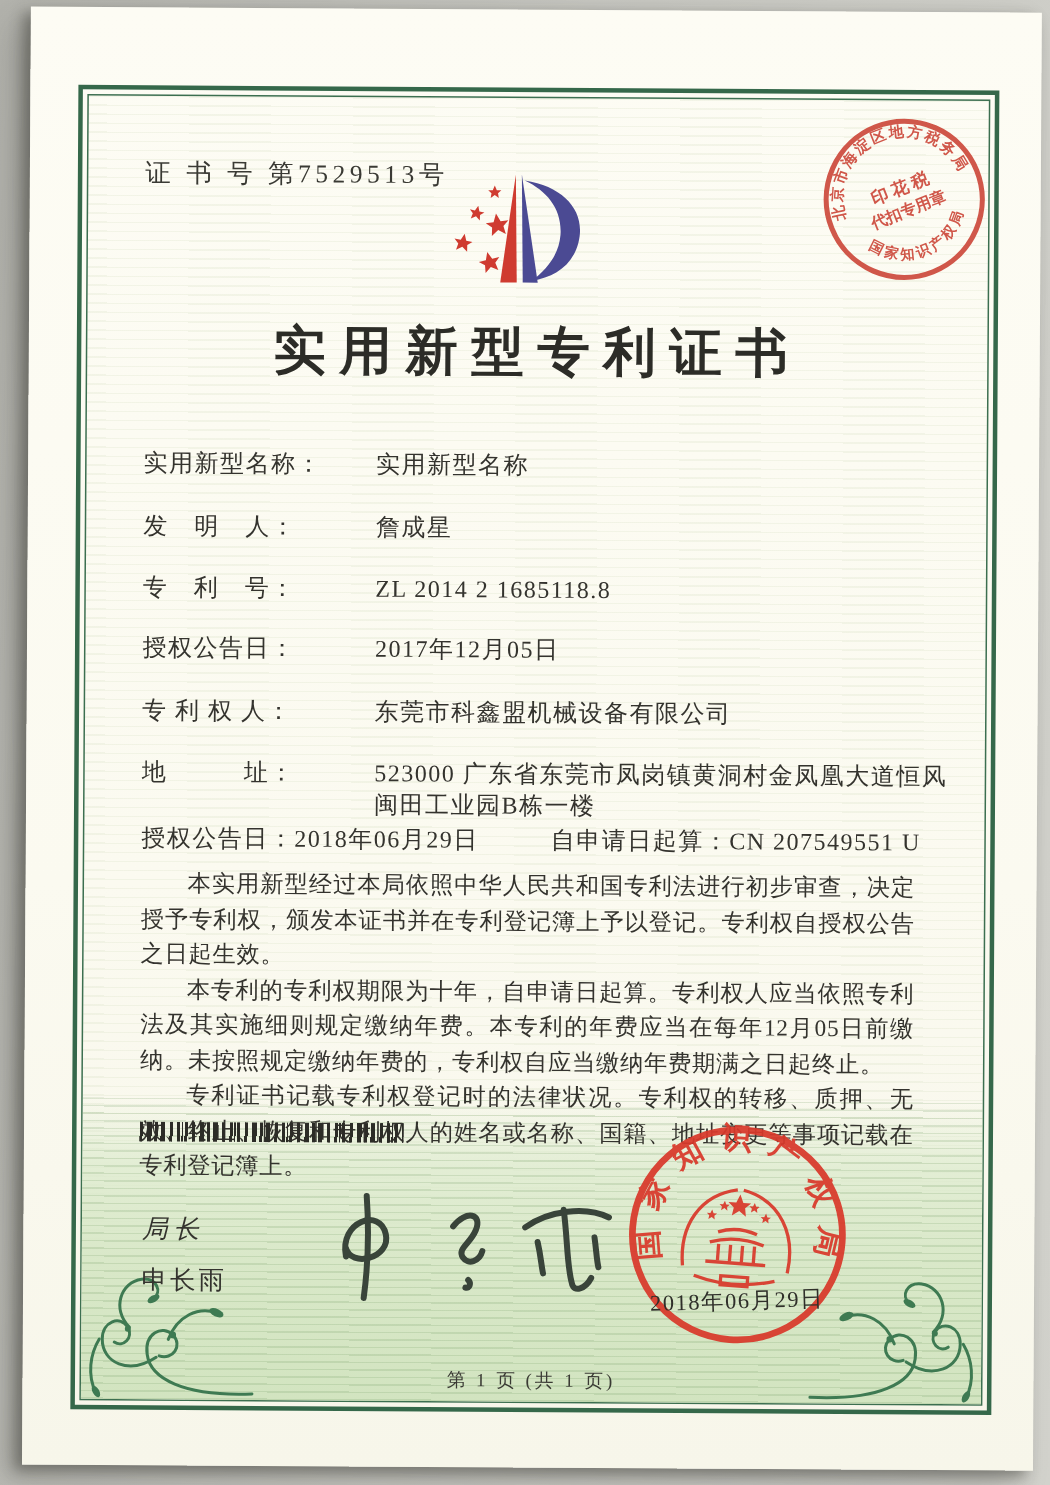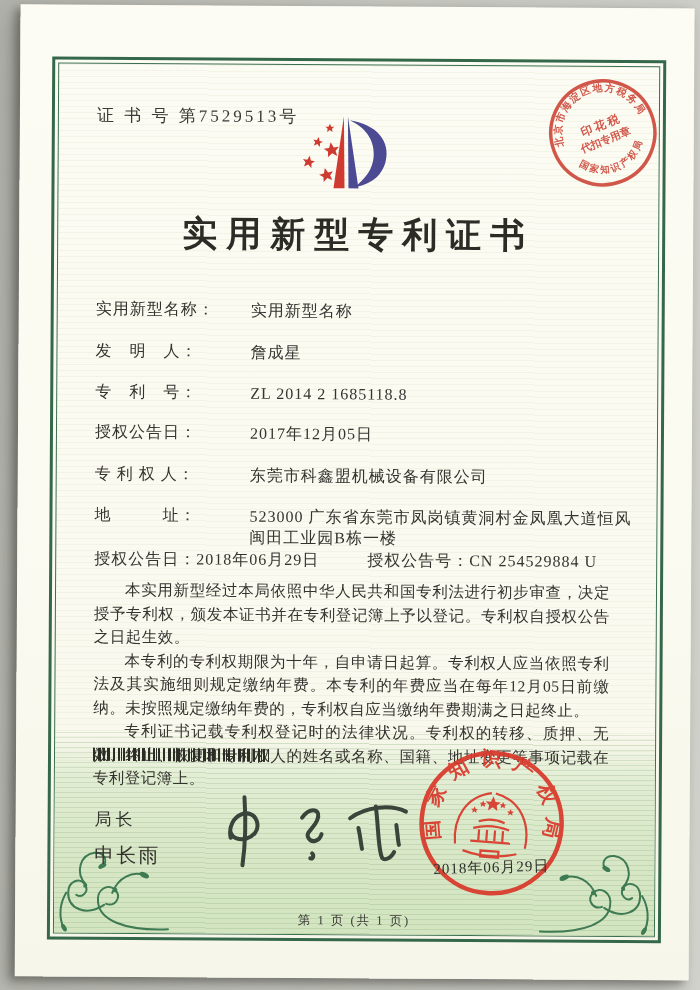--- a/index.html
+++ b/index.html
@@ -47,22 +47,22 @@
   #row-grant { left:42px; top:489px; font-size:16px; width:540px; letter-spacing:1px; }
   #grant-no { position:absolute; left:273px; top:0; white-space:nowrap; }
   #body-text { left:42px; top:518px; width:516px; font-size:15.5px; line-height:23.5px;
                text-align:justify; letter-spacing:.5px; }
   #body-text p { text-indent:2em; }
   #barcode { left:42px; top:688px; width:176px; height:13px;
     background:
       repeating-linear-gradient(90deg,#2c2c27 0 2px, transparent 2px 5px),
       repeating-linear-gradient(90deg,#2c2c27 0 1px, transparent 1px 7px);
   }
-  #commissioner-title { left:44px; top:748px; font-size:17px; letter-spacing:4px; }
-  #commissioner-name  { left:44px; top:782px; font-size:20px; letter-spacing:2px; }
+  #commissioner-title { left:44px; top:748px; font-size:17px; letter-spacing:4px;font-style:italic; }
+  #commissioner-name  { left:44px; top:782px; font-size:17px; letter-spacing:2px; }
   #signature { left:150px; top:722px; width:235px; height:100px; }
   #seal { left:366px; top:686px; width:150px; height:150px; transform:rotate(4deg); opacity:.93; }
   #seal-date { left:366px; top:796px; width:150px; text-align:center; font-size:15px;
                letter-spacing:1px; color:#2f2f2a; transform:rotate(-2deg); }
   #footer-page { left:0; top:851px; width:100%; text-align:center; font-size:12.5px;
                  letter-spacing:2px; color:#3a3a34; }
   .flourish { bottom:2px; width:118px; height:92px; }
   #flourish-left { left:2px; }
   #flourish-right { right:2px; transform:scaleX(-1); }
 </style>
@@ -154,21 +154,21 @@
     </div>
     <div class="abs field-row" style="top:404px">
       <span class="f-label">专 利 权 人：</span><span class="f-value">东莞市科鑫盟机械设备有限公司</span>
     </div>
     <div class="abs field-row" style="top:445px">
       <span class="f-label">地　　　址：</span><span class="f-value" style="width:385px">523000 广东省东莞市凤岗镇黄洞村金凤凰大道恒风闽田工业园B栋一楼</span>
     </div>
 
     <div id="row-grant" class="abs">
       <span>授权公告日：</span><span>2018年06月29日</span>
-      <span id="grant-no"><span>授权公告号：</span><span>CN 254529884 U</span></span>
+      <span id="grant-no"><span>自申请日起算：</span><span>CN 207549551 U</span></span>
     </div>
 
     <div id="body-text" class="abs">
       <p>本实用新型经过本局依照中华人民共和国专利法进行初步审查，决定授予专利权，颁发本证书并在专利登记簿上予以登记。专利权自授权公告之日起生效。</p>
       <p>本专利的专利权期限为十年，自申请日起算。专利权人应当依照专利法及其实施细则规定缴纳年费。本专利的年费应当在每年12月05日前缴纳。未按照规定缴纳年费的，专利权自应当缴纳年费期满之日起终止。</p>
       <p>专利证书记载专利权登记时的法律状况。专利权的转移、质押、无效、终止、恢复和专利权人的姓名或名称、国籍、地址变更等事项记载在专利登记簿上。</p>
     </div>
 
     <div id="barcode" class="abs"></div>
 

